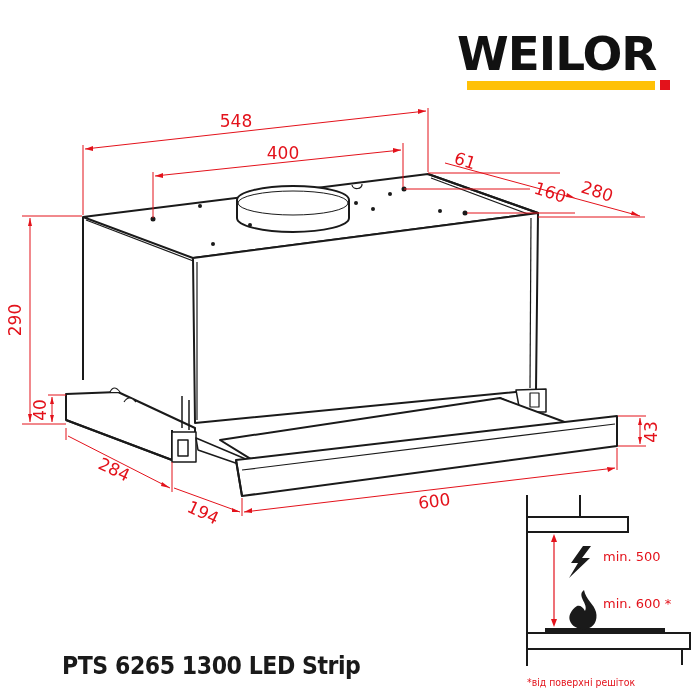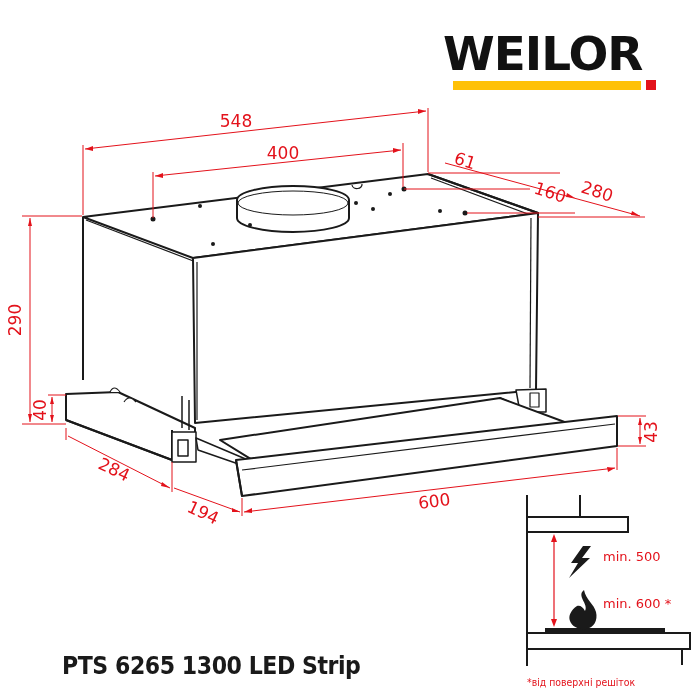--- a/index.html
+++ b/index.html
@@ -1,17 +1,17 @@
 <!DOCTYPE html>
 <html><head>
 <meta charset="utf-8">
 <style>
   html, body { margin: 0; padding: 0; background: #ffffff; }
   body { width: 700px; height: 700px; position: relative; overflow: hidden; font-family: "Liberation Sans", sans-serif; }
-  .logo { position: absolute; left: 443px; top: 30px; width: 240px; height: 62px; text-align: right; }
+  .logo { position: absolute; left: 457px; top: 30px; width: 240px; height: 62px; text-align: right; }
   .logo-text { position: absolute; left: 0; top: 0; font-family: "DejaVu Sans", sans-serif; font-weight: 900; font-size: 46px; letter-spacing: -1px; color: #111111; line-height: 48px; transform: scaleX(1.02); transform-origin: left; }
   .logo-bar { position: absolute; left: 10px; top: 51px; width: 188px; height: 9px; background: #ffc107; }
   .logo-sq { position: absolute; left: 203px; top: 50px; width: 10px; height: 10px; background: #e3121b; }
   svg.drawing { position: absolute; left: 0; top: 0; }
   .dim { font-family: "DejaVu Sans", sans-serif; font-size: 17px; fill: #e3121b; }
   .dim-sm { font-family: "DejaVu Sans", sans-serif; font-size: 13px; fill: #e3121b; }
   .title { position: absolute; left: 62px; top: 652px; font-family: "DejaVu Sans", sans-serif; font-weight: bold; font-size: 24px; color: #1a1a1a; letter-spacing: -0.5px; transform: scaleX(0.92); transform-origin: left; white-space: nowrap; }
   .footnote { position: absolute; left: 527px; top: 676px; font-family: "DejaVu Sans", sans-serif; font-size: 11px; color: #e3121b; white-space: nowrap; transform: scaleX(0.85); transform-origin: left; }
 </style>
 </head>

